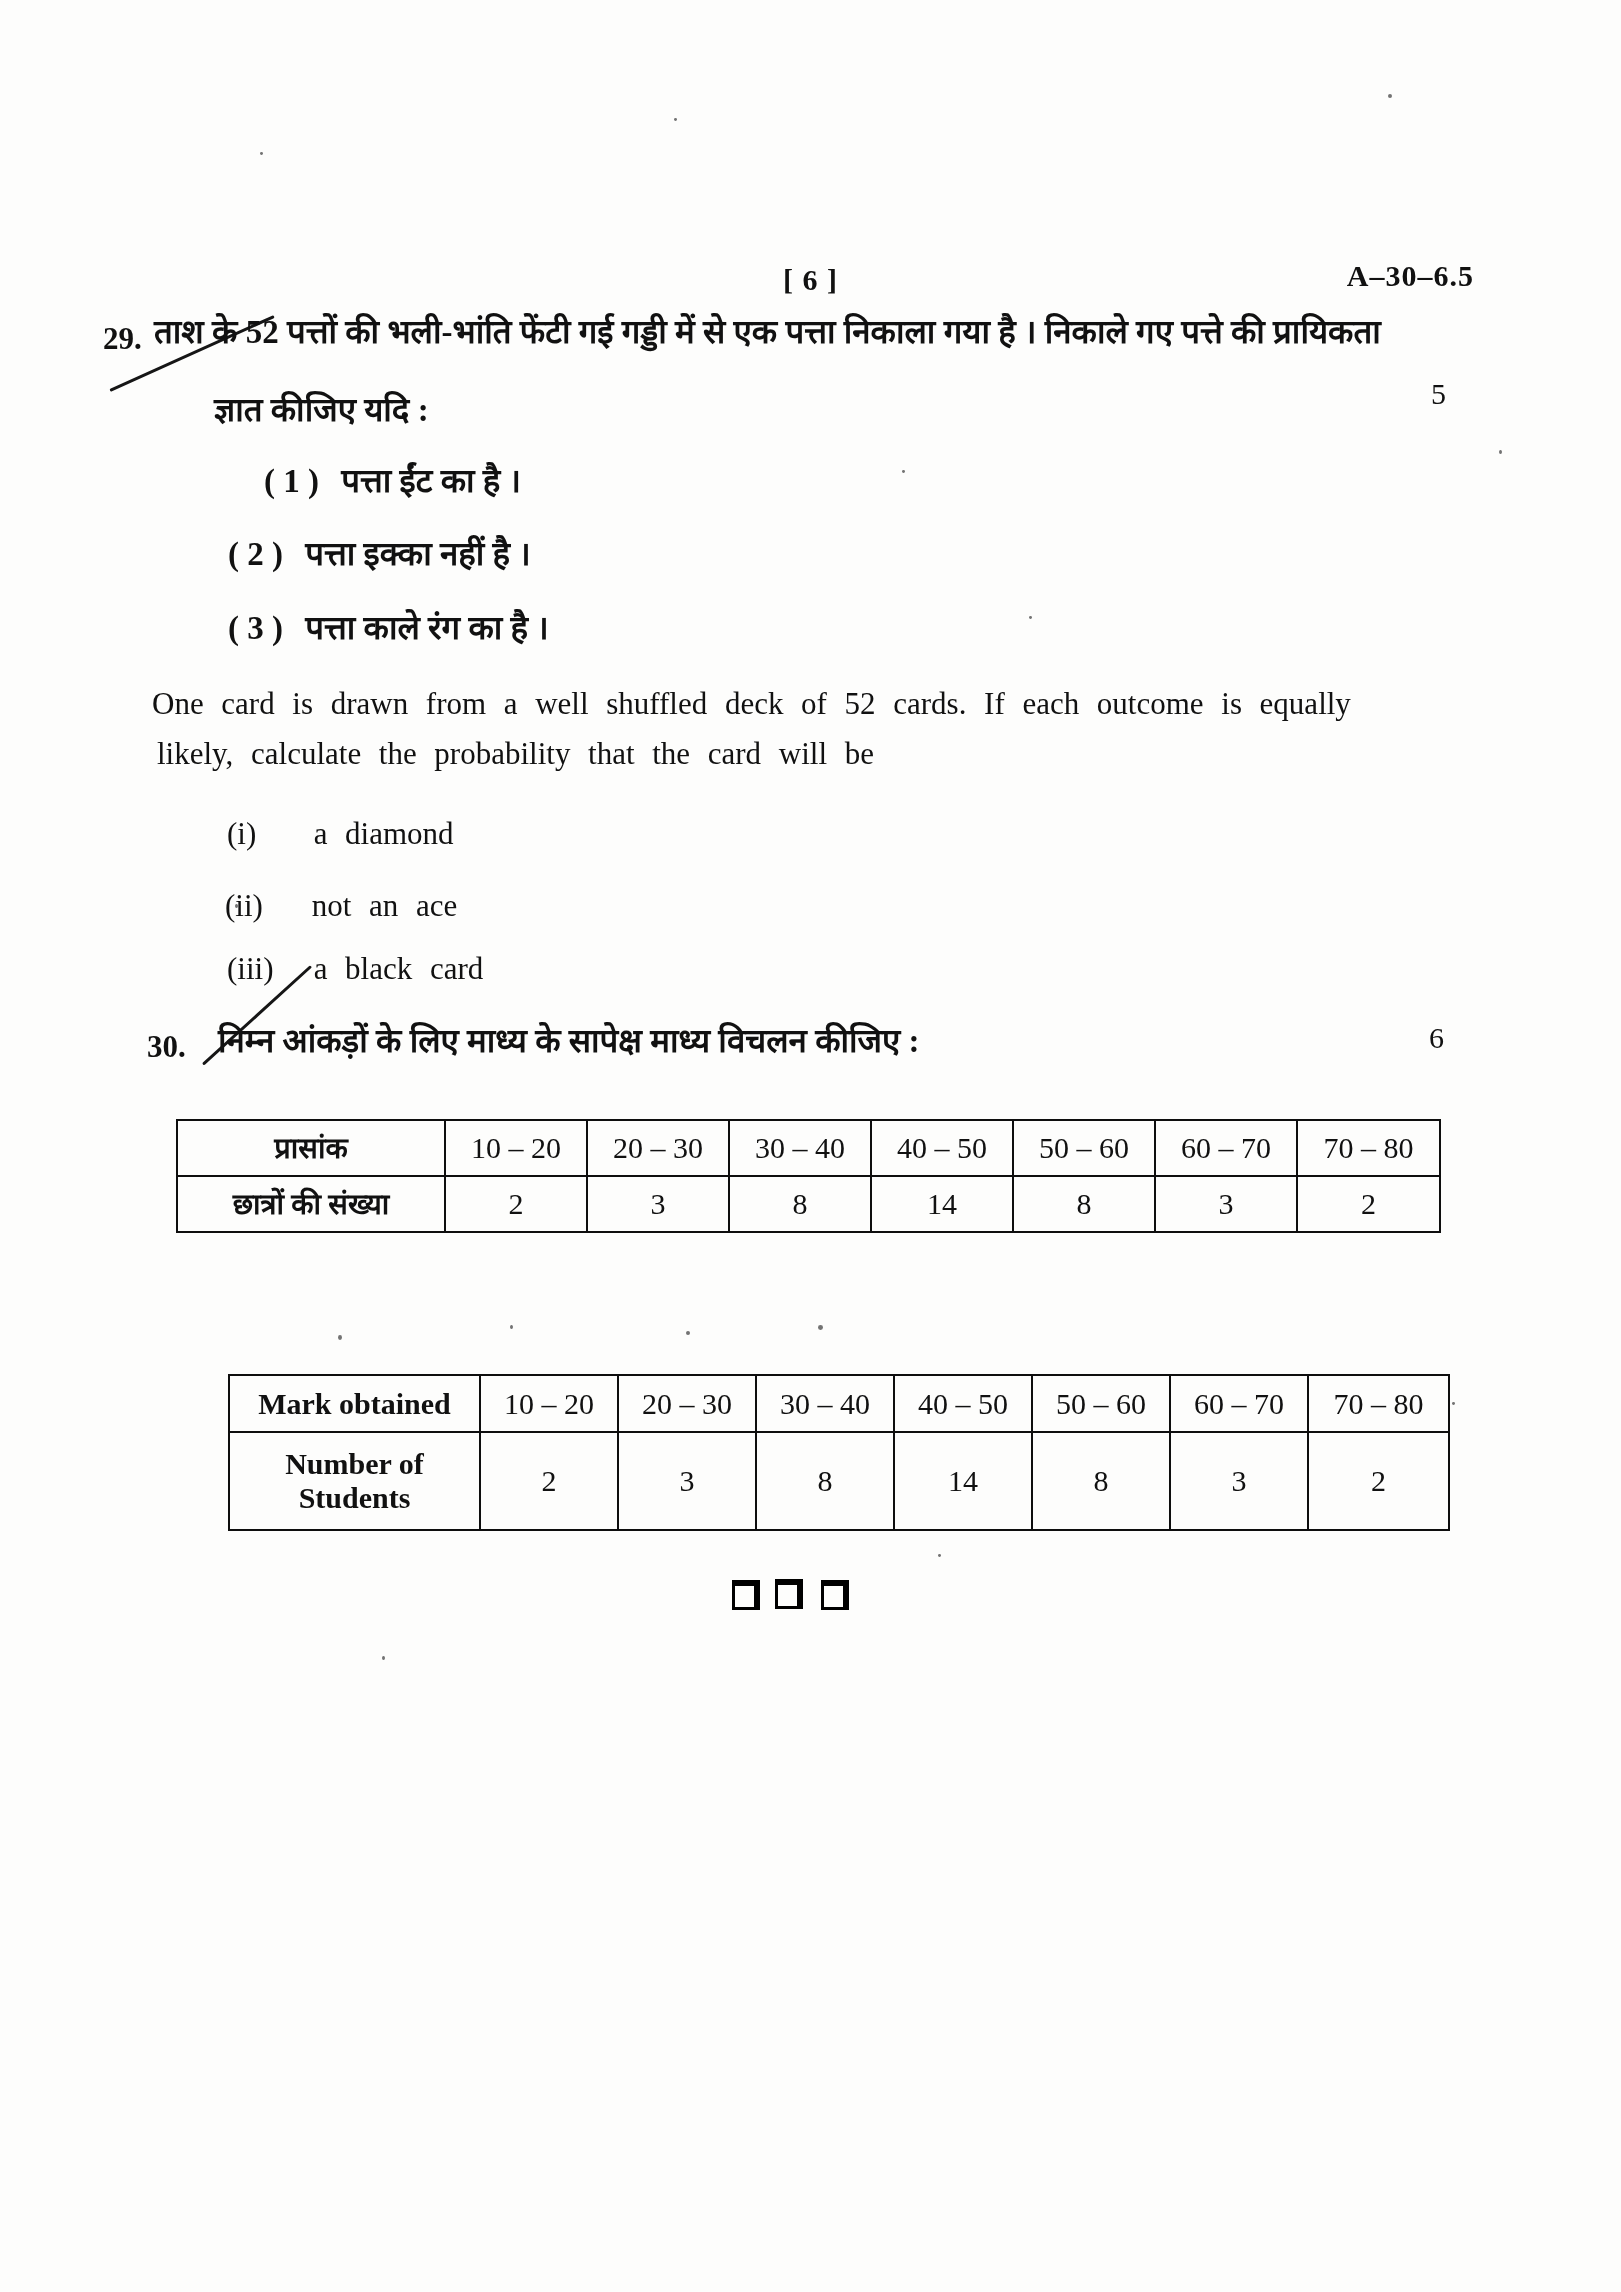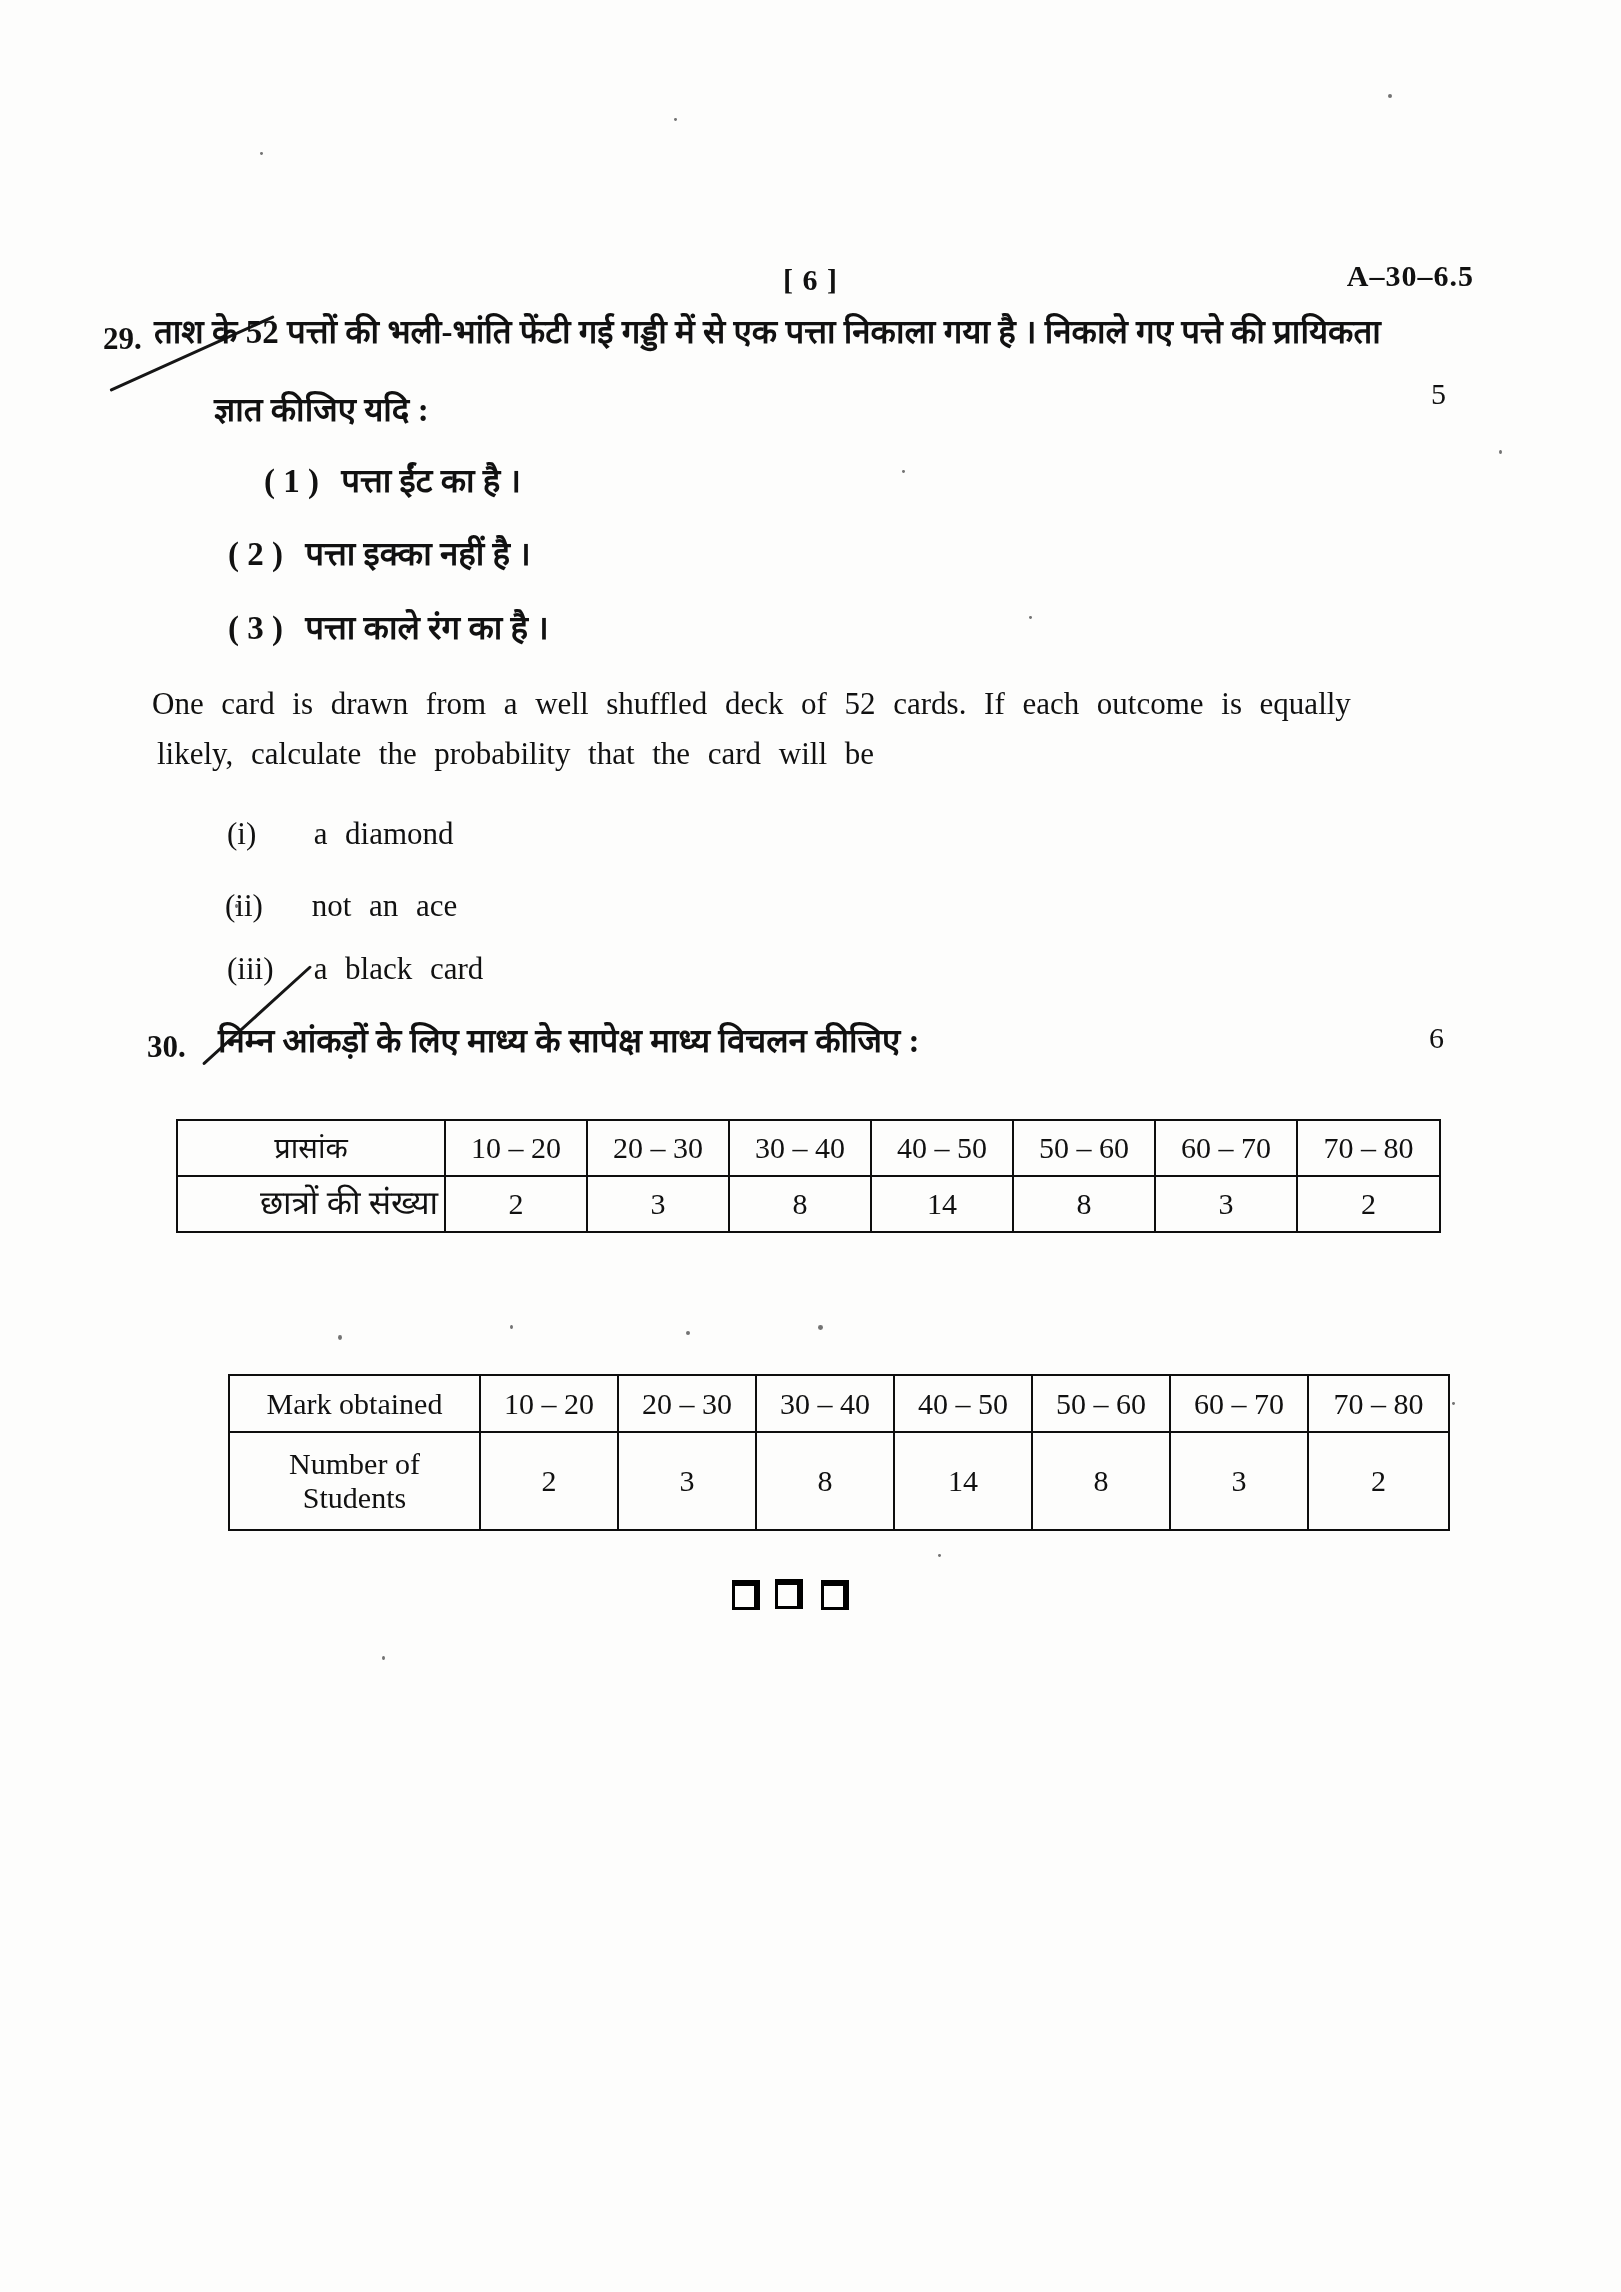--- a/index.html
+++ b/index.html
@@ -21,21 +21,21 @@
   .qnum{font-size:31px;font-weight:600;}
   .item-label{display:inline-block;min-width:69px;}
   .slash{position:absolute;height:2.9px;background:#161616;transform-origin:0 50%;border-radius:2px;}
   table.grid{border-collapse:collapse;table-layout:fixed;position:absolute;background:#fdfdfc;}
   table.grid td{
     border:2.9px solid #0e0e0e;
     text-align:center;vertical-align:middle;
     font-size:30px;padding:0 5.9px;
     font-family:"Liberation Serif", serif;
   }
-  table.grid td.rowlab{font-weight:400;}
+  table.grid td.rowlab{font-weight:700;}
   .t1 td{height:54px;}
   .sq{
     position:absolute;width:18.6px;height:20.6px;
     border:3.9px solid #000;border-top-width:6.9px;border-right-width:6.9px;
     background:#fdfdfc;
   }
   .speck{position:absolute;background:#2a2a2a;border-radius:50%;opacity:.65;}
   .wrap2{white-space:normal;line-height:1.15;}
 </style>
 </head>
@@ -102,21 +102,21 @@
       <td class="rowlab hindi" style="font-size:29px;">प्रासांक</td>
       <td>10 – 20</td>
       <td>20 – 30</td>
       <td>30 – 40</td>
       <td>40 – 50</td>
       <td>50 – 60</td>
       <td>60 – 70</td>
       <td>70 – 80</td>
     </tr>
     <tr>
-      <td class="rowlab hindi" style="font-size:33px;text-align:right;">छात्रों की संख्या</td>
+      <td class="rowlab hindi" style="font-size:29px;">छात्रों की संख्या</td>
       <td>2</td>
       <td>3</td>
       <td>8</td>
       <td>14</td>
       <td>8</td>
       <td>3</td>
       <td>2</td>
     </tr>
   </tbody>
     </table>

